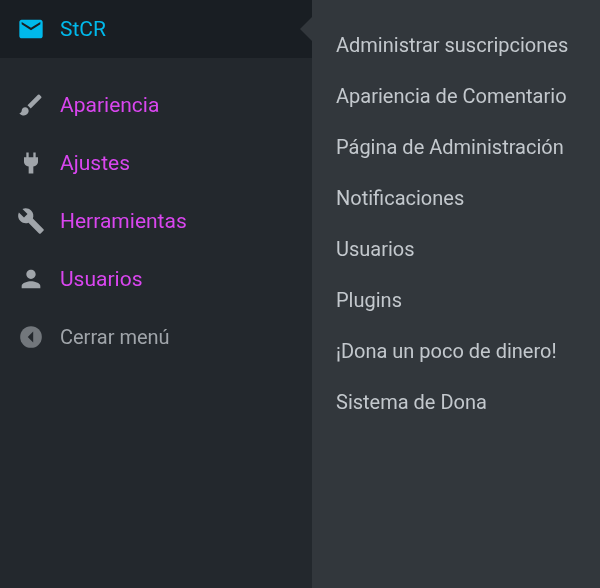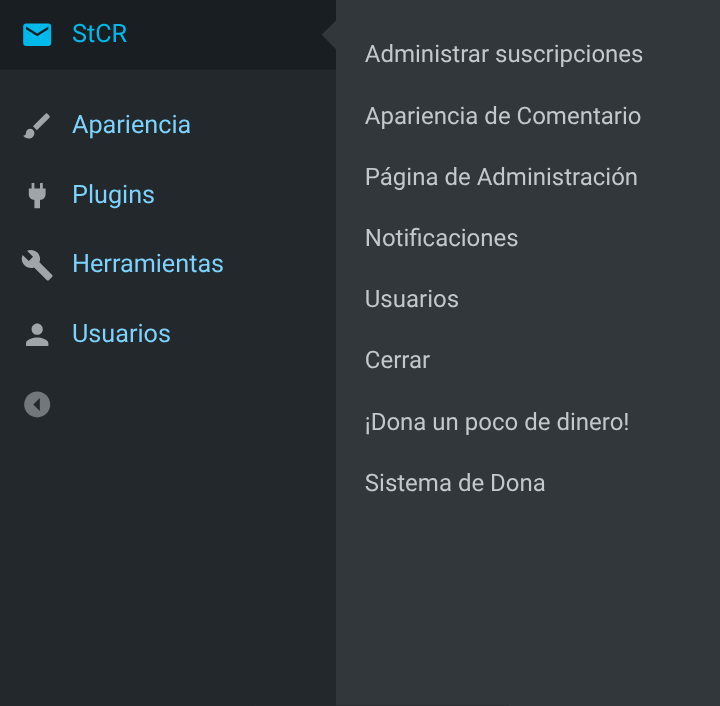--- a/index.html
+++ b/index.html
@@ -5,29 +5,29 @@
     * { margin: 0; padding: 0; box-sizing: border-box; }
     body {
       font-family: -apple-system, BlinkMacSystemFont, "Segoe UI", Roboto, sans-serif;
       background: #23282d;
       width: 600px;
       height: 588px;
       display: flex;
       overflow: hidden;
     }
     .sidebar {
-      width: 280px;
+      width: 312px;
       background: #23282d;
       padding-top: 0;
     }
     .menu-item {
       display: flex;
       align-items: center;
       padding: 14px 12px 14px 16px;
-      color: #7dd3fc;
+      color: #d946ef;
       font-size: 21px;
       cursor: pointer;
       position: relative;
     }
     .menu-item.active {
       background: #191e23;
       color: #00b9eb;
     }
     .menu-item.active::after {
       content: "";
@@ -92,21 +92,21 @@
     </span>
     <span>Apariencia</span>
   </div>
 
   <div class="menu-item">
     <span class="icon">
       <svg viewBox="0 0 24 24">
           <path d="M16 7V3h-2v4h-4V3H8v4H6v4c0 2.21 1.79 4 4 4v6h4v-6c2.21 0 4-1.79 4-4V7h-2z"></path>
         </svg>
     </span>
-    <span>Plugins</span>
+    <span>Ajustes</span>
   </div>
 
   <div class="menu-item">
     <span class="icon">
       <svg viewBox="0 0 24 24">
           <path d="M22.7 19l-9.1-9.1c.9-2.3.4-5-1.5-6.9-2-2-5-2.4-7.4-1.3L9 6 6 9 1.6 4.7C.4 7.1.9 10.1 2.9 12.1c1.9 1.9 4.6 2.4 6.9 1.5l9.1 9.1c.4.4 1 .4 1.4 0l2.3-2.3c.5-.4.5-1.1.1-1.4z"></path>
         </svg>
     </span>
     <span>Herramientas</span>
   </div>
@@ -121,26 +121,27 @@
   </div>
 
 
   <div class="menu-item collapse">
     <span class="icon">
       <svg viewBox="0 0 24 24">
           <circle cx="12" cy="12" r="10" fill="#72777c"></circle>
           <path d="M14 7l-5 5 5 5V7z" fill="#23282d"></path>
         </svg>
     </span>
+    <span>Cerrar menú</span>
   </div>
 
 </div>
 
 <div class="submenu">
   <div class="submenu-item">Administrar suscripciones</div>
   <div class="submenu-item">Apariencia de Comentario</div>
   <div class="submenu-item">Página de Administración</div>
   <div class="submenu-item">Notificaciones</div>
   <div class="submenu-item">Usuarios</div>
-  <div class="submenu-item">Cerrar</div>
+  <div class="submenu-item">Plugins</div>
   <div class="submenu-item">¡Dona un poco de dinero!</div>
   <div class="submenu-item">Sistema de Dona</div>
 </div>
 
 </body></html>

